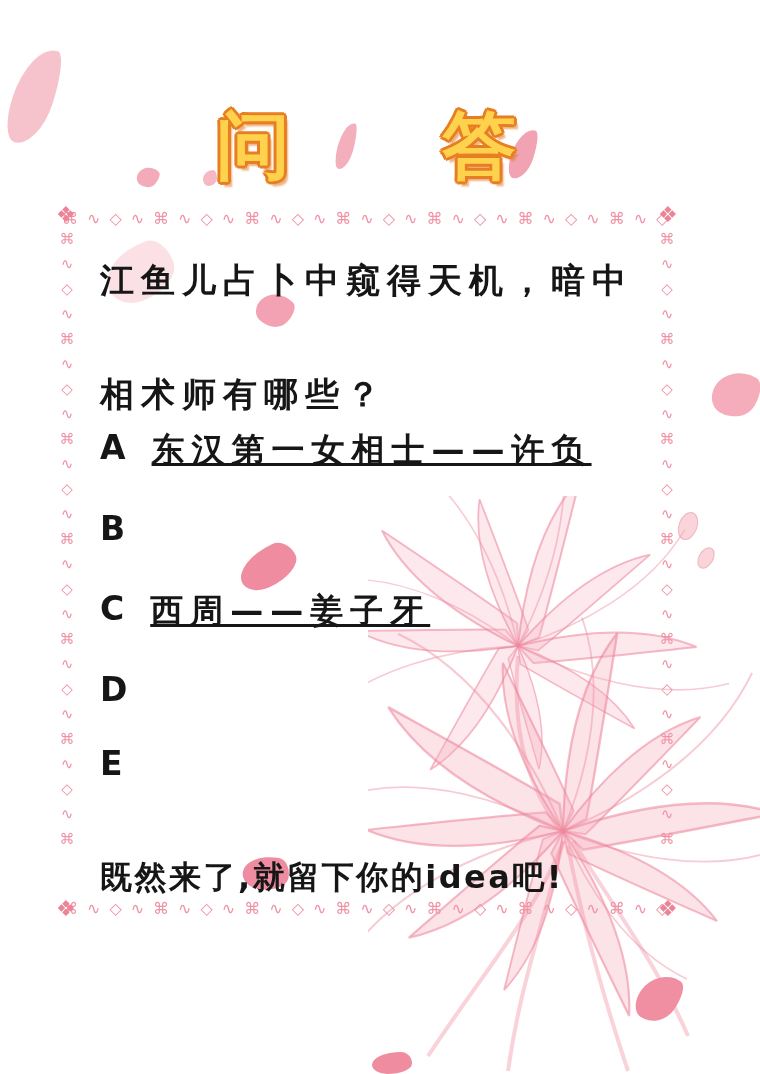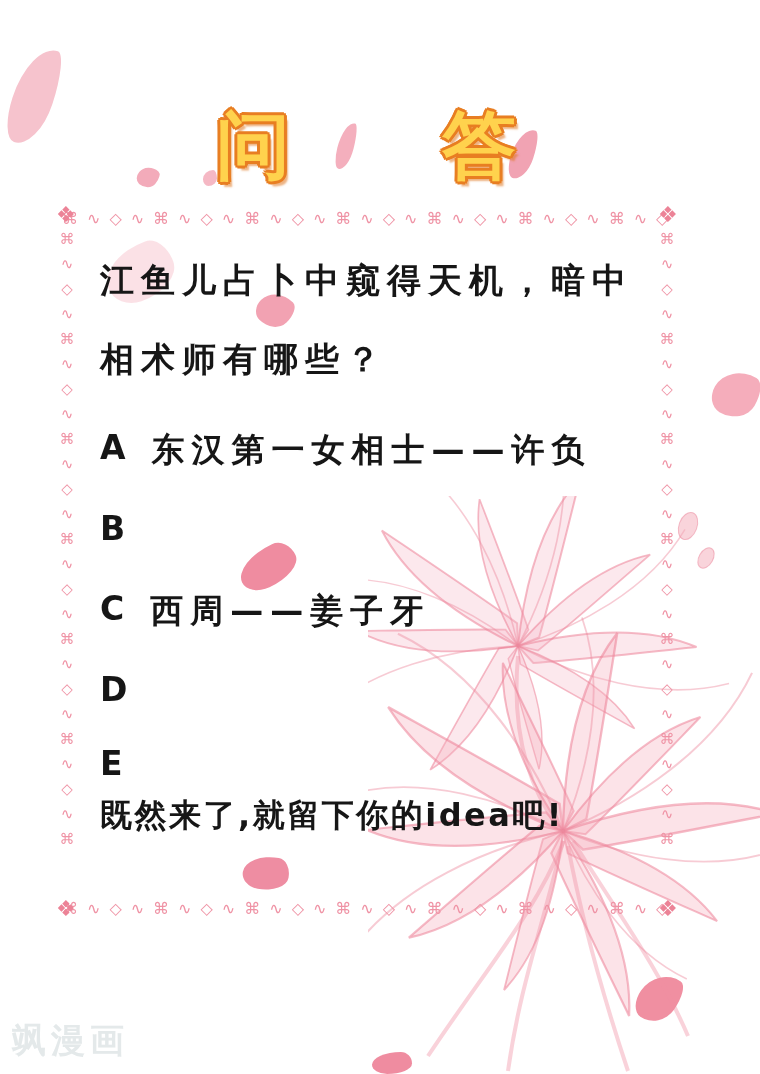--- a/index.html
+++ b/index.html
@@ -51,21 +51,21 @@
   }
 
   
   .qline, .opt, .footer-line {
     position:absolute; left:100px; z-index:5;
     color:#161616; font-weight:bold; white-space:nowrap;
   }
   .qline { font-size:34px; letter-spacing:7px; }
   .opt { font-size:33px; display:flex; }
   .opt-label { letter-spacing:0; margin-right:26px; }
-  .opt-text { letter-spacing:7px; }
+  .opt-text { letter-spacing:7px;text-decoration:underline; }
   .footer-line { font-size:32px; letter-spacing:2.5px; }
 
   
   .flower { position:absolute; left:368px; top:496px; z-index:1; }
 
   
   .watermark {
     position:absolute; left:12px; top:1018px; z-index:6;
     font-size:34px; font-weight:bold; letter-spacing:5px;
     color:#e4e9ea;
@@ -159,37 +159,36 @@
   <div class="frame h top-strip">⌘∿◇∿⌘∿◇∿⌘∿◇∿⌘∿◇∿⌘∿◇∿⌘∿◇∿⌘∿◇∿⌘∿◇∿⌘</div>
   <div class="frame h bottom-strip">⌘∿◇∿⌘∿◇∿⌘∿◇∿⌘∿◇∿⌘∿◇∿⌘∿◇∿⌘∿◇∿⌘∿◇∿⌘</div>
   <div class="frame v left-strip">⌘∿◇∿⌘∿◇∿⌘∿◇∿⌘∿◇∿⌘∿◇∿⌘∿◇∿⌘</div>
   <div class="frame v right-strip">⌘∿◇∿⌘∿◇∿⌘∿◇∿⌘∿◇∿⌘∿◇∿⌘∿◇∿⌘</div>
   <span class="corner" style="left:56px;  top:204px;">❖</span>
   <span class="corner" style="left:658px; top:204px;">❖</span>
   <span class="corner" style="left:56px;  top:898px;">❖</span>
   <span class="corner" style="left:658px; top:898px;">❖</span>
 
   <div class="qline" style="top:258px;">江鱼儿占卜中窥得天机，暗中</div>
-  <div class="qline" style="top:337px;">相术师有哪些？</div>
+  <div class="qline" style="top:372px;">相术师有哪些？</div>
 
   <div class="opt" style="top:428px;">
     <span class="opt-label">A</span>
     <span class="opt-text">东汉第一女相士——许负</span>
   </div>
   <div class="opt" style="top:509px;">
     <span class="opt-label">B</span>
   </div>
   <div class="opt" style="top:589px;">
     <span class="opt-label">C</span>
     <span class="opt-text">西周——姜子牙</span>
   </div>
   <div class="opt" style="top:670px;">
     <span class="opt-label">D</span>
   </div>
   <div class="opt" style="top:744px;">
     <span class="opt-label">E</span>
   </div>
 
-  <div class="footer-line" style="top:794px;">既然来了,就留下你的idea吧!</div>
+  <div class="footer-line" style="top:856px;">既然来了,就留下你的idea吧!</div>
 
-  <div class="watermark">飒漫画</div>
 
 </div>
 
 </body></html>

